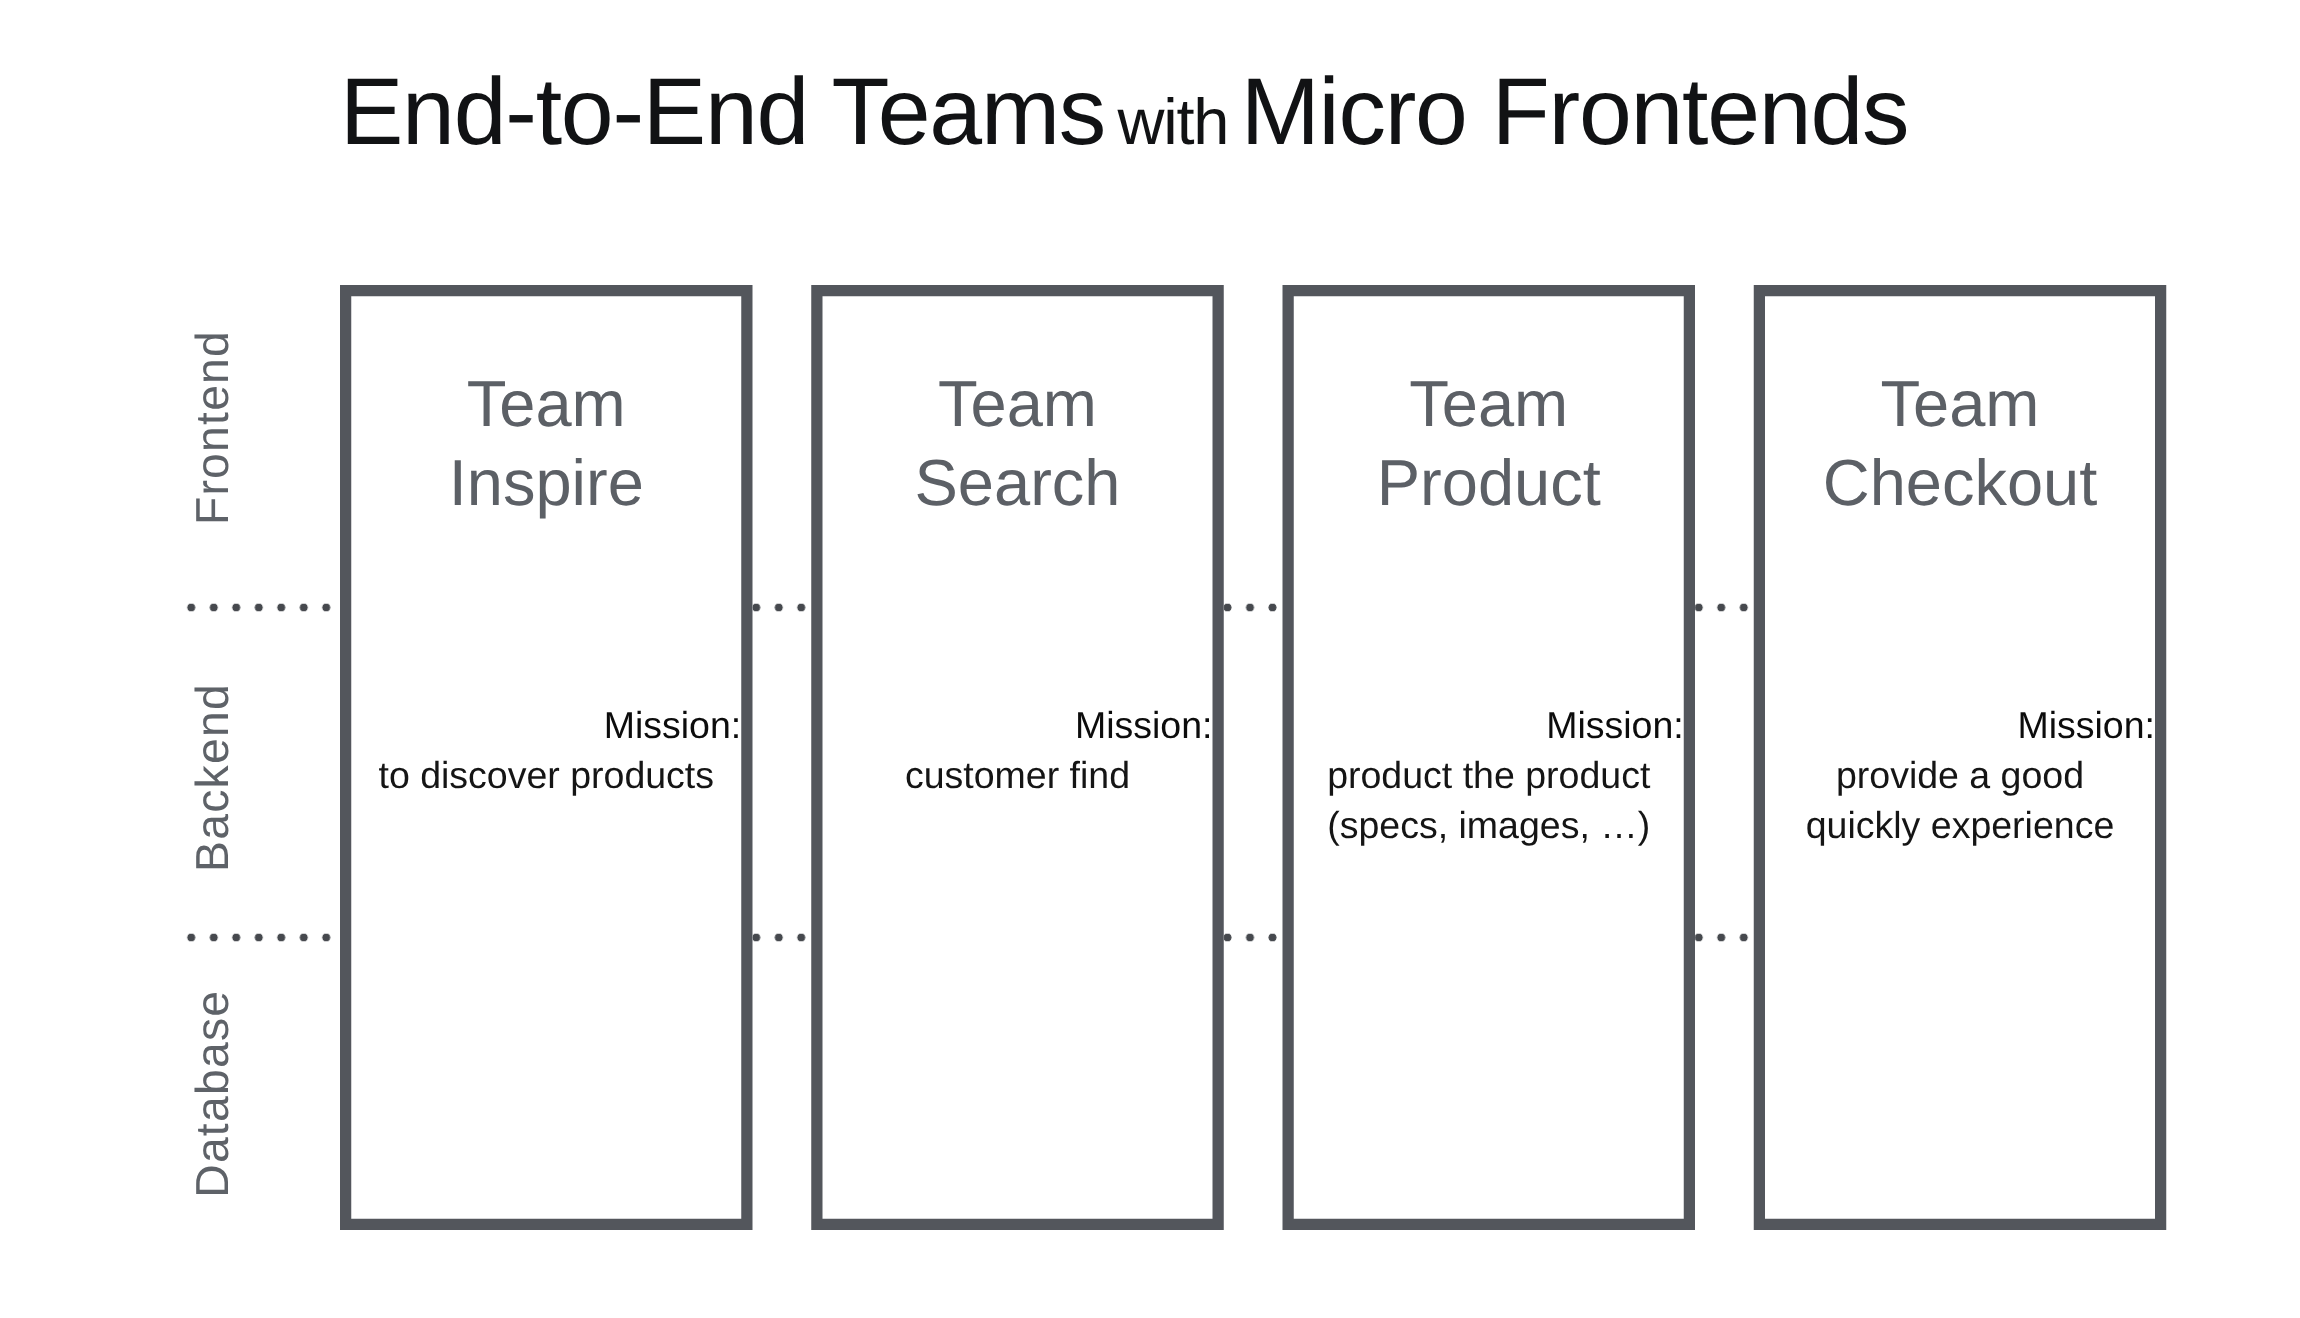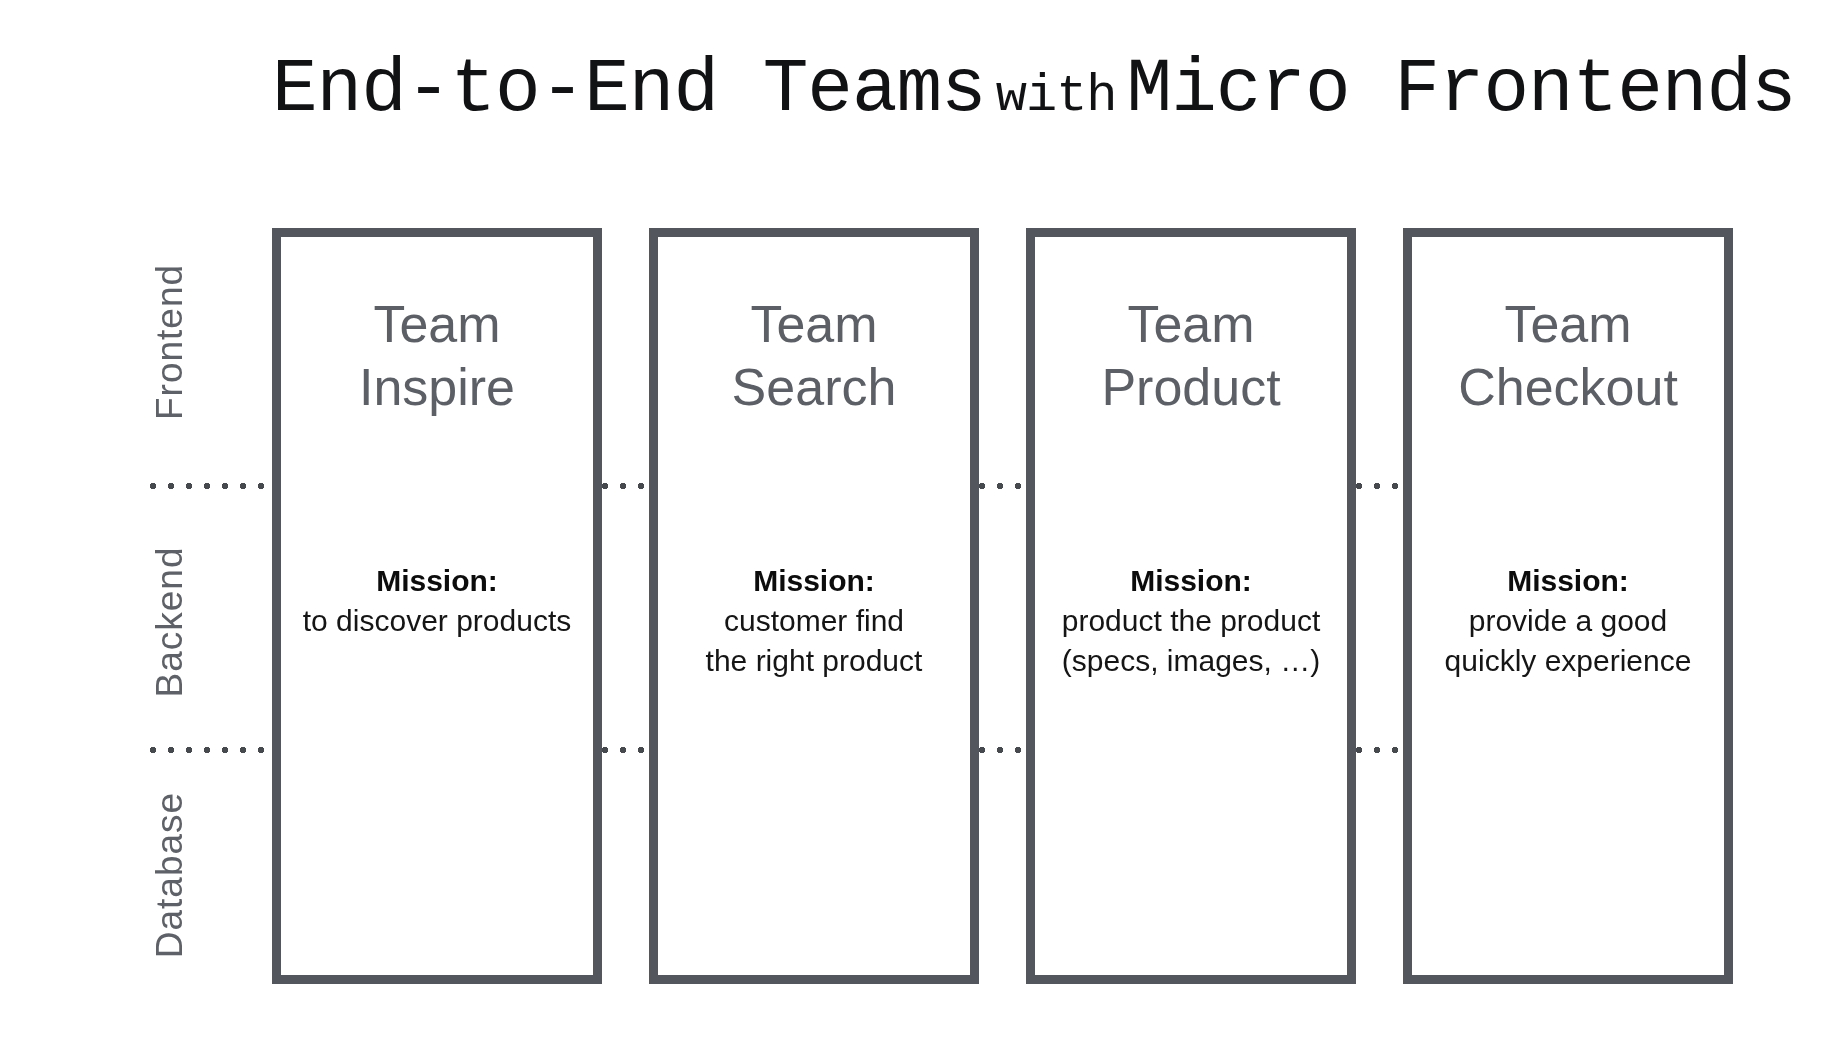--- a/index.html
+++ b/index.html
@@ -23,21 +23,20 @@
     top: 38px;
     width: 1459px;
     margin: 0;
     text-align: left;
     font-size: 76px;
     font-weight: 400;
     letter-spacing: -1px;
     line-height: 104px;
     color: #111214;
     white-space: nowrap;
-    font-family: Liberation Mono, monospace;
   }
   .title .t-big { font-size: 76px; }
   .title .t-small { font-size: 52px; margin: 0 10px; }
 
   
   .row-label {
     position: absolute;
     left: 10px;
     width: 320px;
     height: 44px;
@@ -96,21 +95,21 @@
   .mission {
     position: absolute;
     top: 324px;
     left: 0;
     right: 0;
     text-align: center;
     font-size: 30px;
     line-height: 40px;
     color: #151515;
   }
-  .mission .mission-label { font-weight: 700; color: #0c0c0c; }
+  .mission .mission-label { font-weight: 400; color: #0c0c0c; text-align: right; }
 </style>
 </head>
 <body>
 
 <div class="canvas">
 
   <h1 class="title"><span class="t-big">End-to-End Teams</span><span class="t-small">with</span><span class="t-big">Micro Frontends</span></h1>
 
   <div class="row-label frontend">Frontend</div>
   <div class="row-label backend">Backend</div>
@@ -138,21 +137,20 @@
   </div>
 
   <div class="team-box b2">
     <div class="team-name">
       <div>Team</div>
       <div>Search</div>
     </div>
     <div class="mission">
       <div class="mission-label">Mission:</div>
       <div class="mission-line">customer find</div>
-      <div class="mission-line">the right product</div>
     </div>
   </div>
 
   <div class="team-box b3">
     <div class="team-name">
       <div>Team</div>
       <div>Product</div>
     </div>
     <div class="mission">
       <div class="mission-label">Mission:</div>

